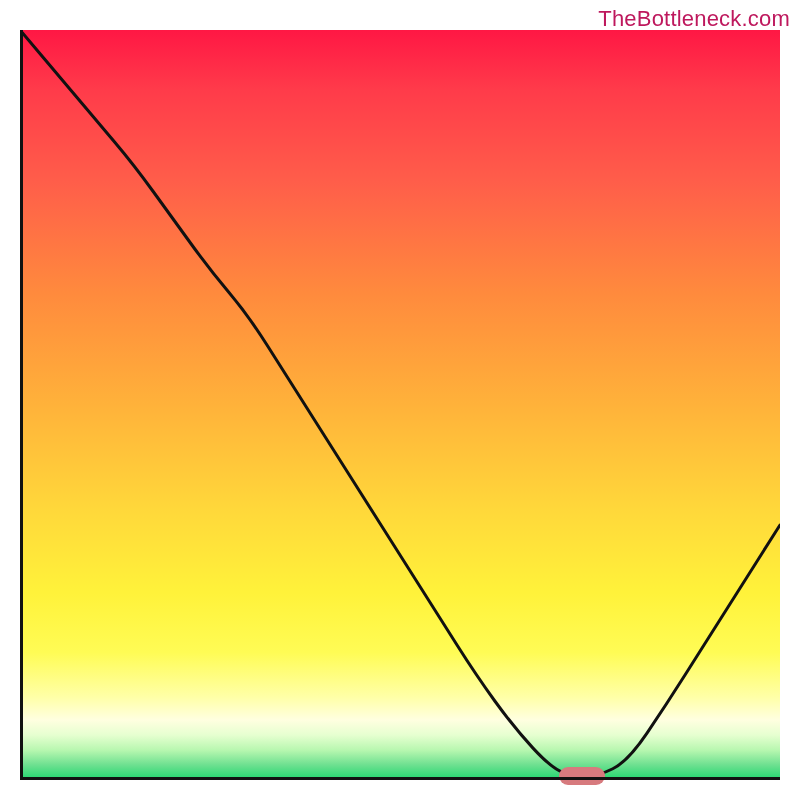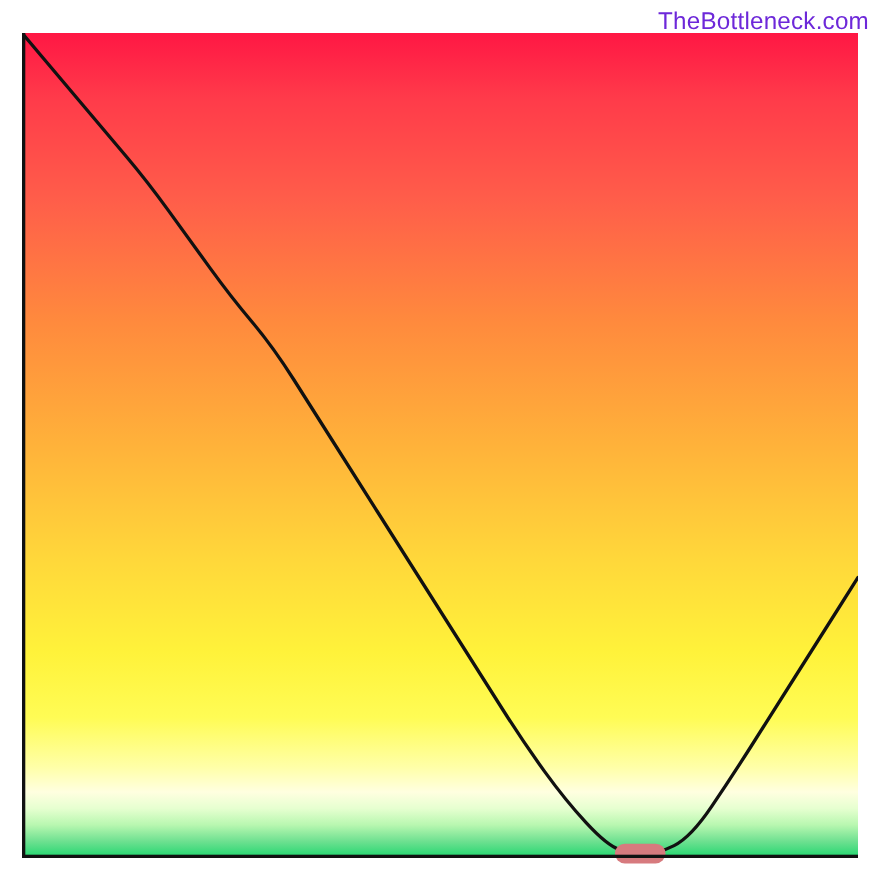--- a/index.html
+++ b/index.html
@@ -65,21 +65,21 @@
     width: 46px;
     height: 18px;
     background: #d77a7e;
     border-radius: 9px;
     transform: translate(-50%, -50%);
   }
   .watermark {
     position: absolute;
     top: 6px;
     right: 10px;
-    color: #6d28d9;
+    color: #be185d;
     font-size: 22px;
     font-weight: 500;
     letter-spacing: 0.2px;
   }
 </style>
 </head>
 <body>
 
 <div class="chart-wrap">
 

